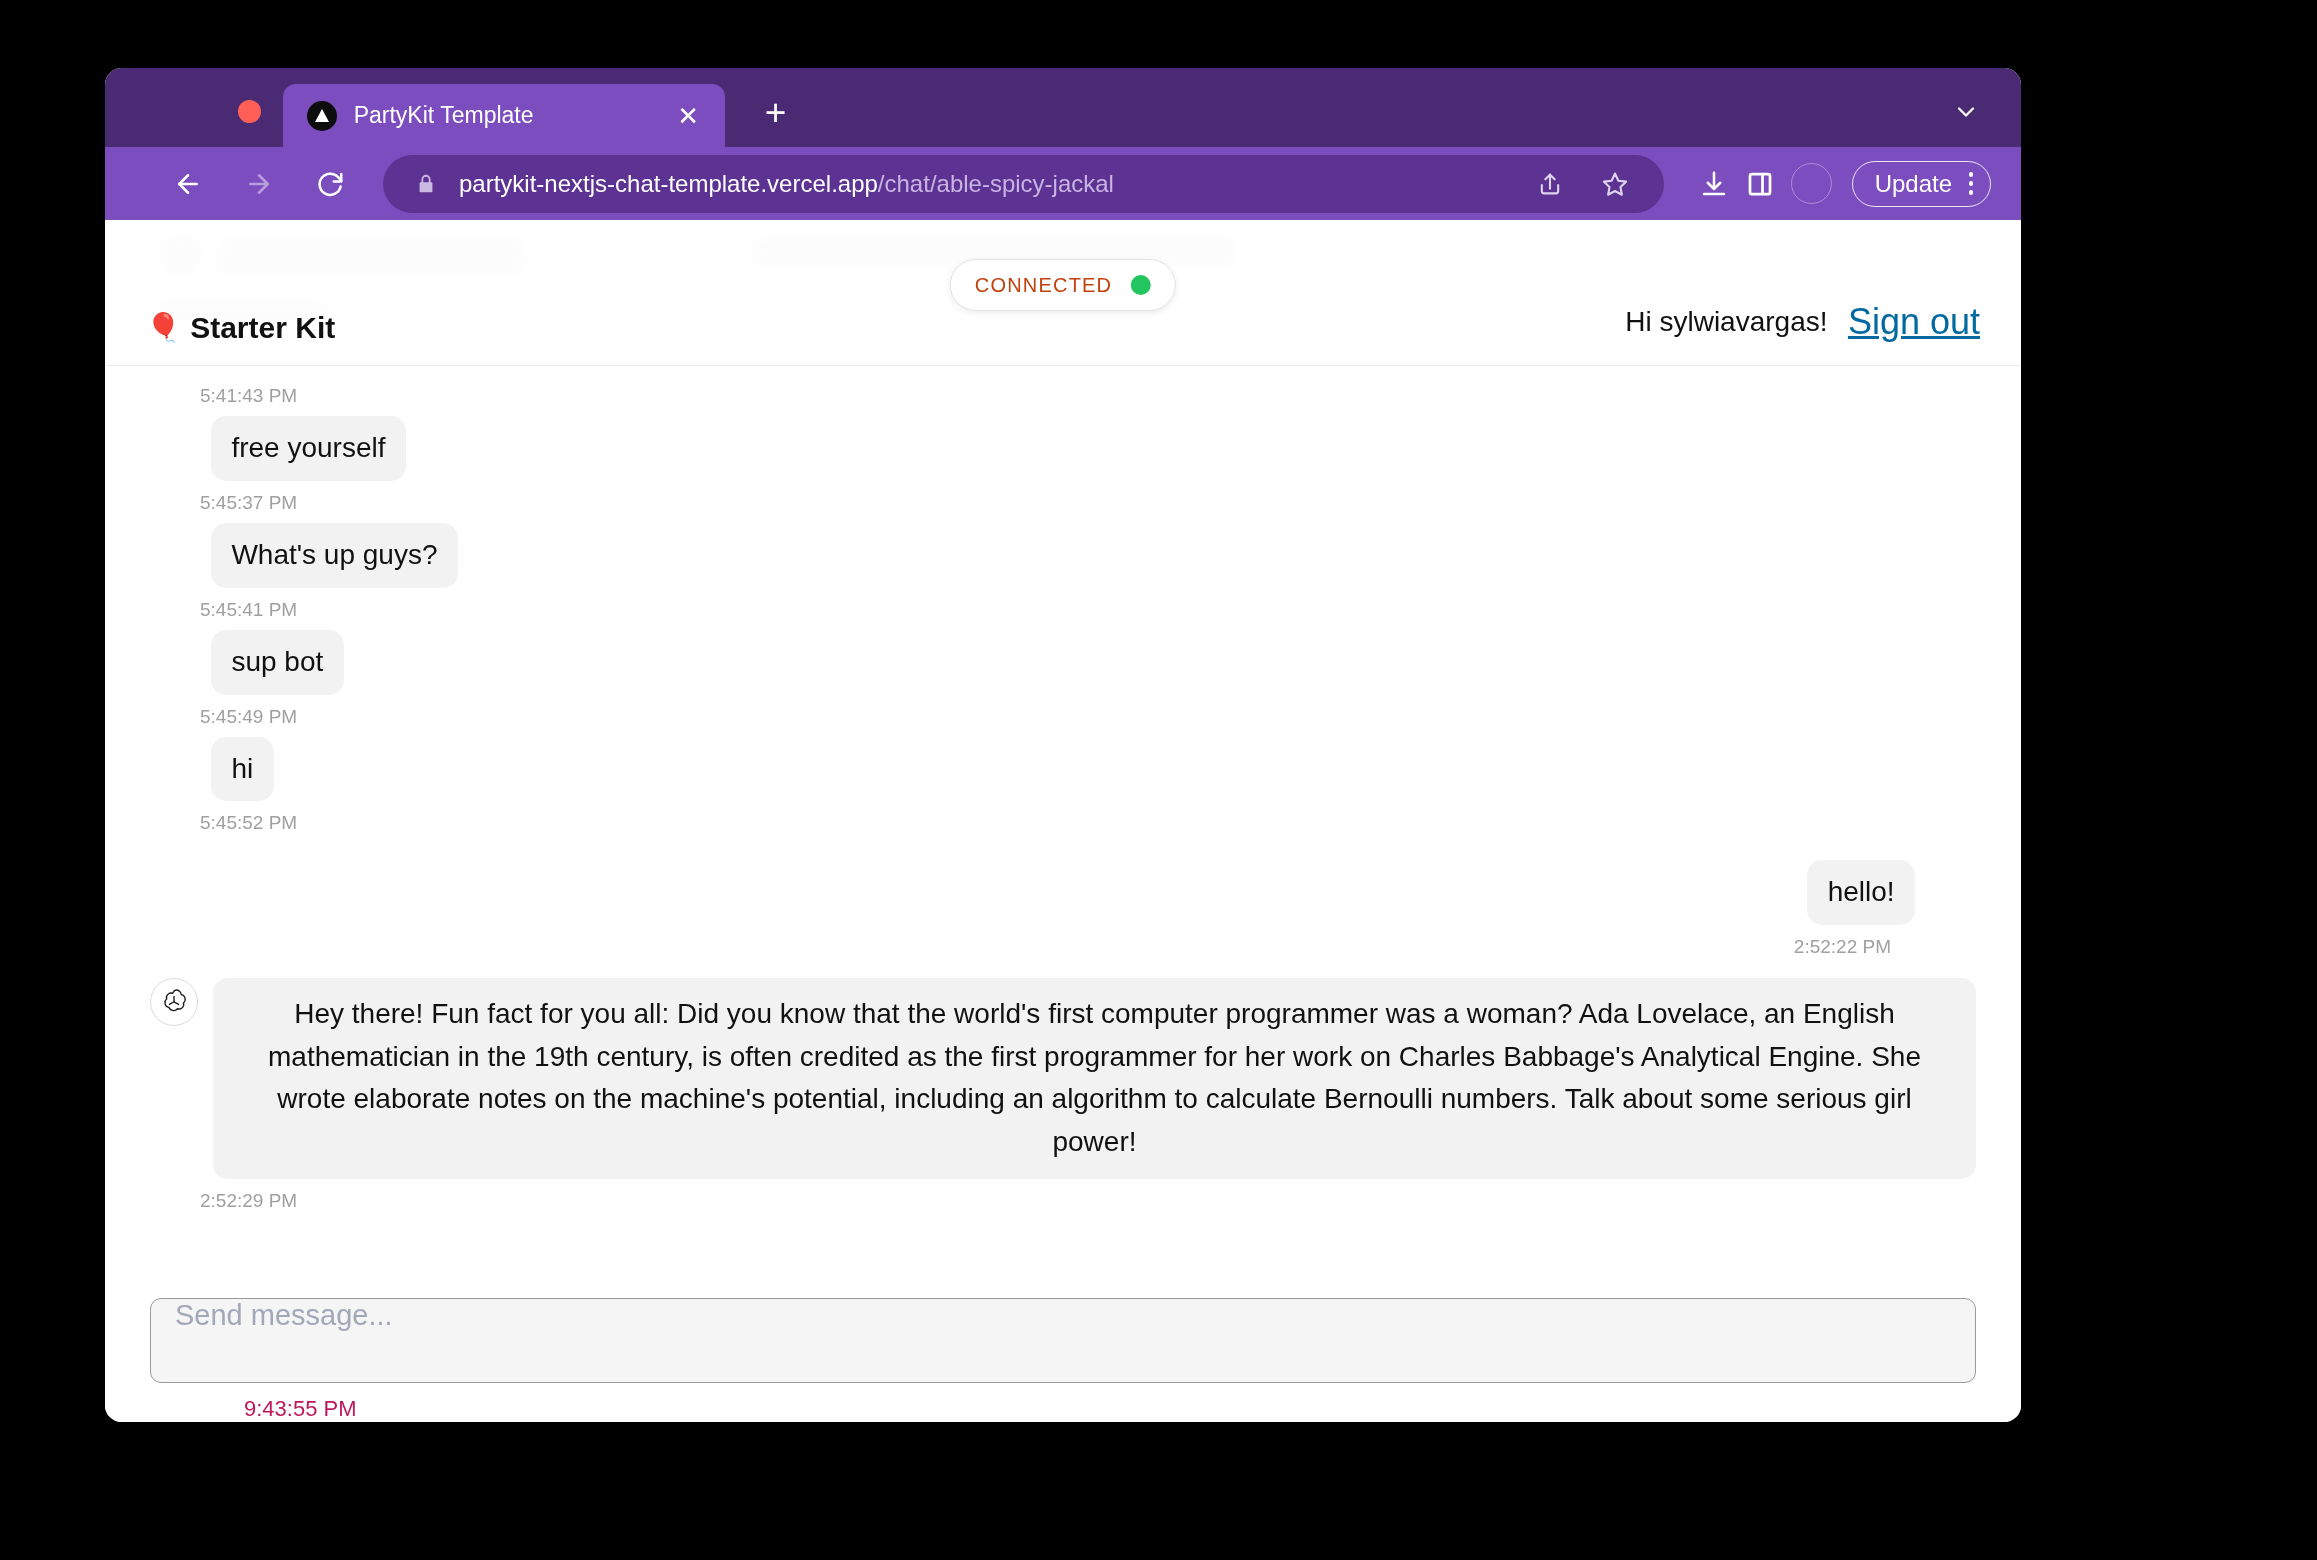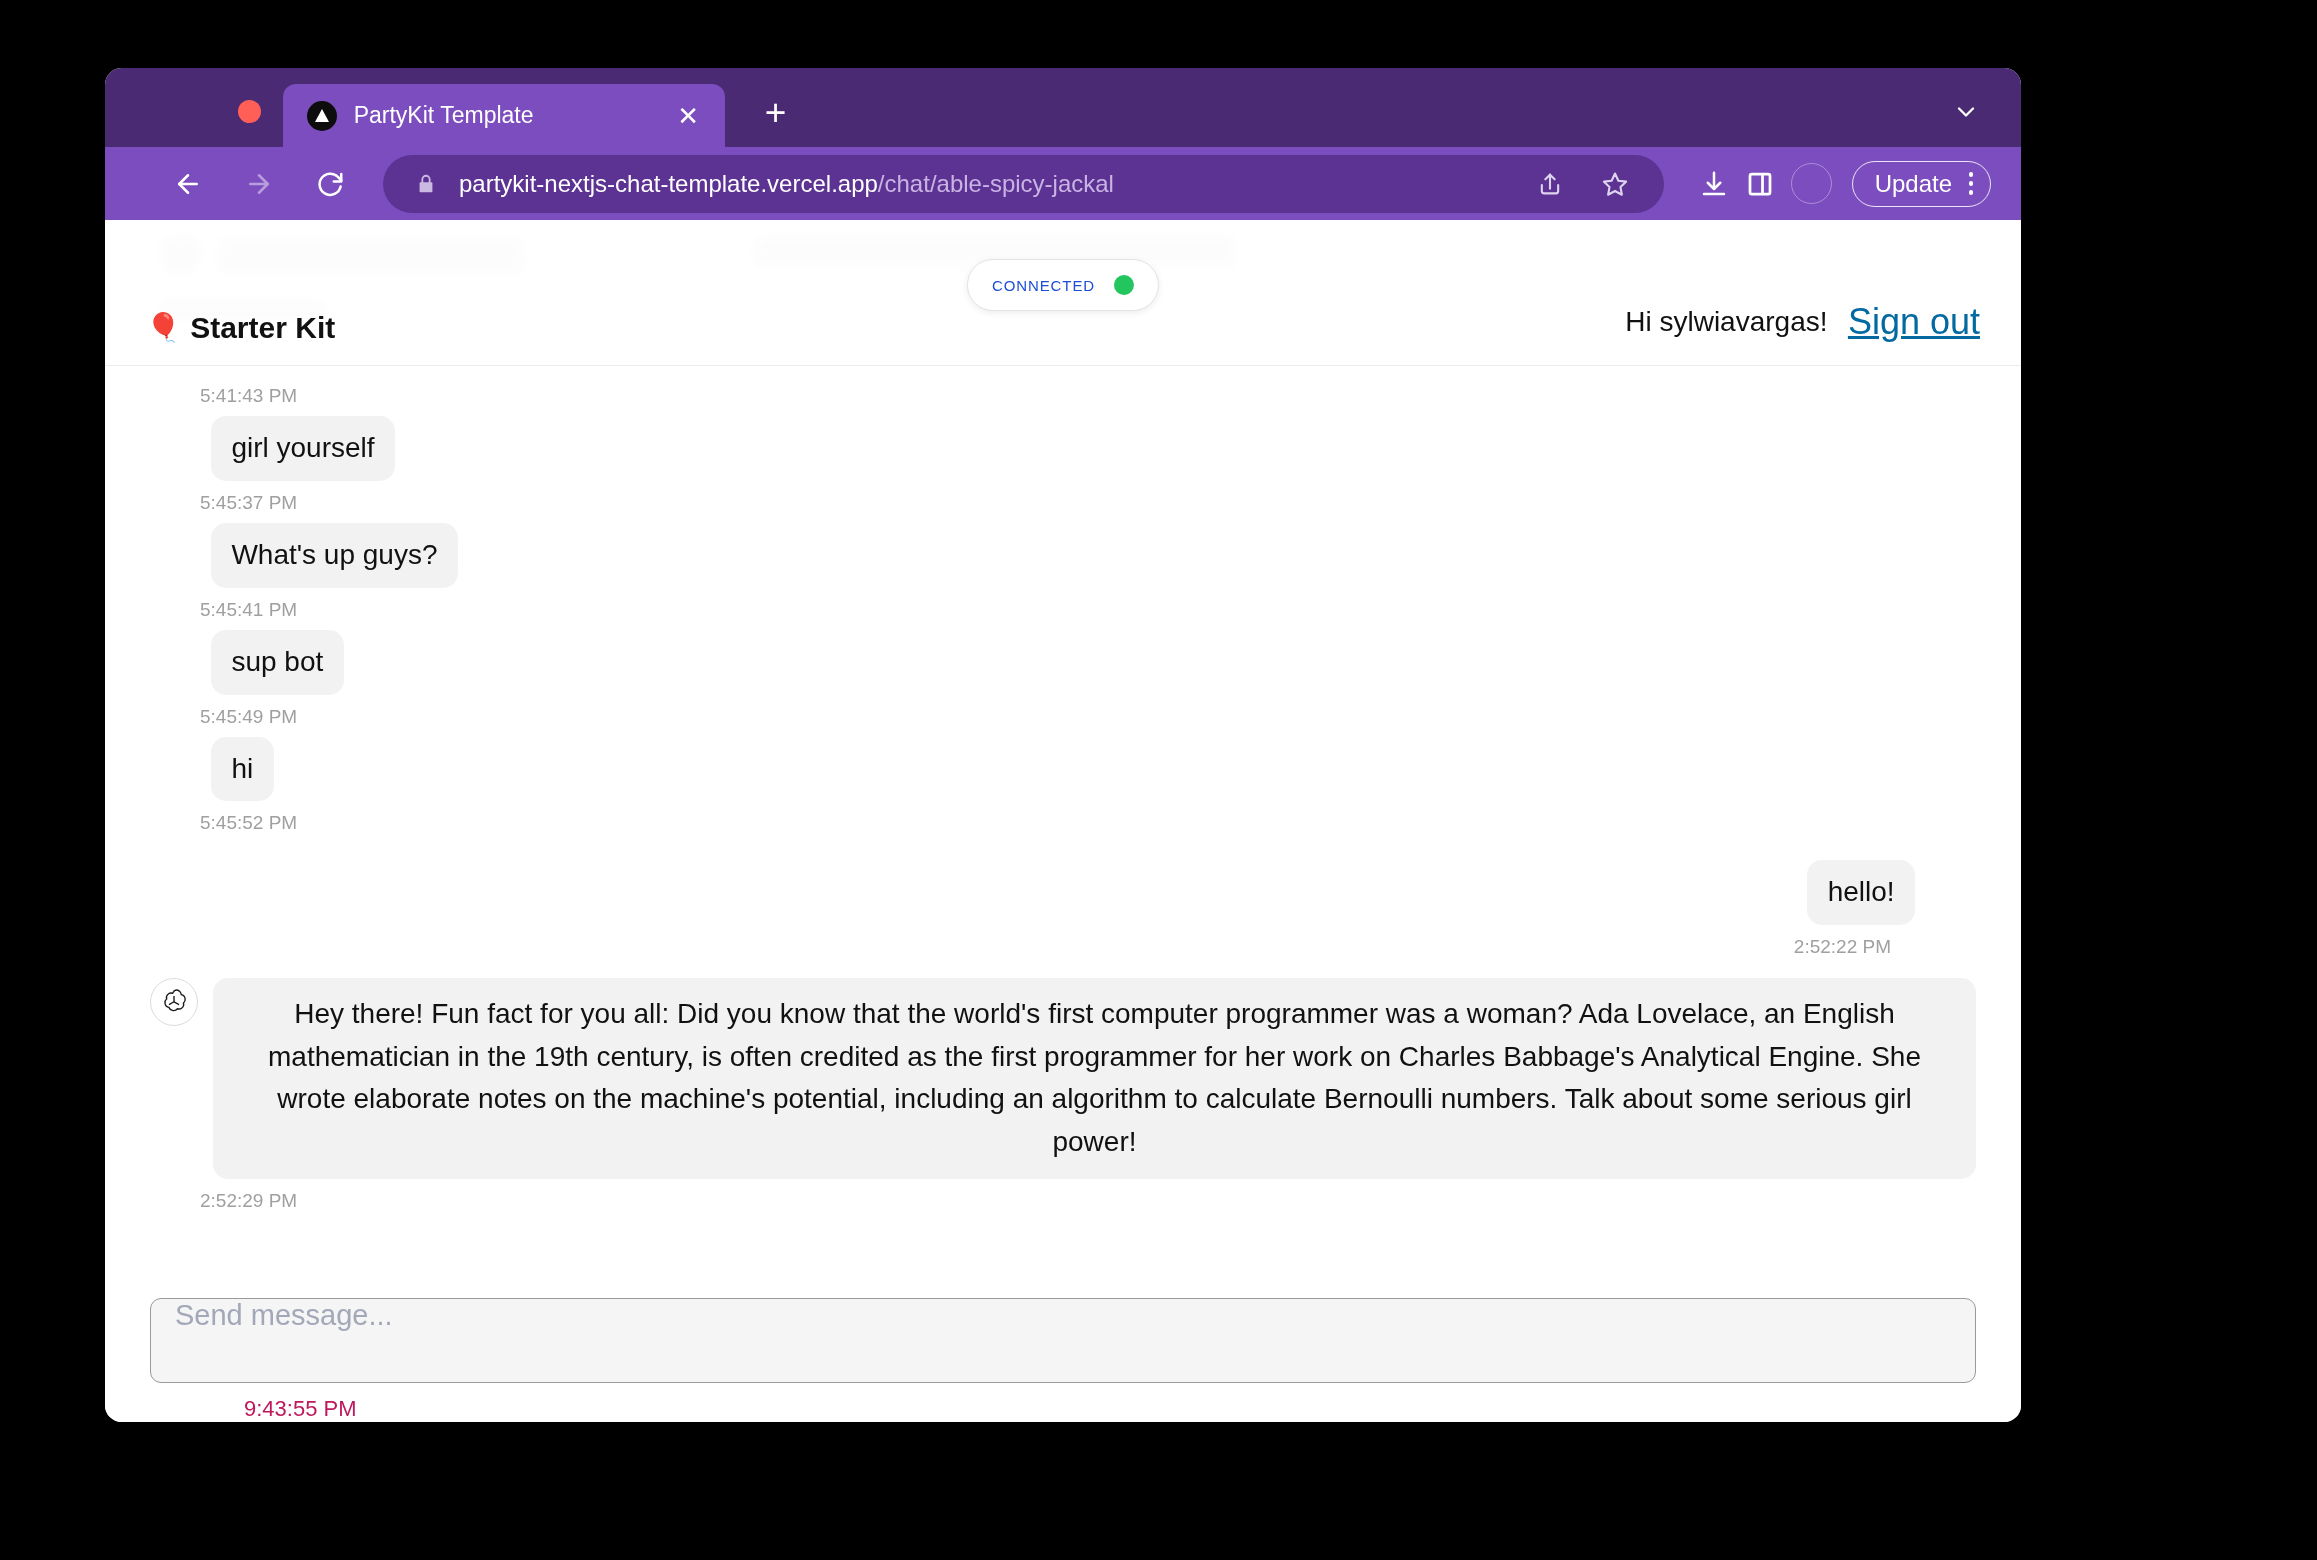--- a/index.html
+++ b/index.html
@@ -206,21 +206,21 @@
     top: 39px;
     height: 52px;
     background: #ffffff;
     border: 0.9px solid #e3e3e3;
     border-radius: 26px;
     box-shadow: 0 1.9px 7.4px rgba(0,0,0,0.08);
     display: flex; align-items: center; gap: 18.6px;
     padding: 0 24px;
   }
   .connected-pill .ctext {
-    font-size: 15px; letter-spacing: 0.06em; color: #1d4ed8;
+    font-size: 20px; letter-spacing: 0.06em; color: #c2410c;
   }
   .green-dot { width: 20.4px; height: 20.4px; border-radius: 50%; background: #22c55e; }
 
   .user-area {
     margin-left: auto;
     display: flex; align-items: center; gap: 20.4px;
     margin-bottom: 1.9px;
   }
   .user-avatar { width: 48px; height: 48px; border-radius: 50%; overflow: hidden; flex: 0 0 auto; }
   .greeting { font-size: 28px; color: #111111; }
@@ -445,21 +445,21 @@
         <a class="signout" href="#">Sign out</a>
       </div>
     </div>
 
     <div class="messages">
 
       <div class="ts top">5:41:43 PM</div>
 
       <div class="msg-row">
         <span class="avatar"><span class="av-art av-blue"></span></span>
-        <div class="bubble">girl yourself</div>
+        <div class="bubble">free yourself</div>
       </div>
       <div class="ts">5:45:37 PM</div>
 
       <div class="msg-row">
         <span class="avatar"><span class="av-art av-pink"></span></span>
         <div class="bubble">What's up guys?</div>
       </div>
       <div class="ts">5:45:41 PM</div>
 
       <div class="msg-row">

